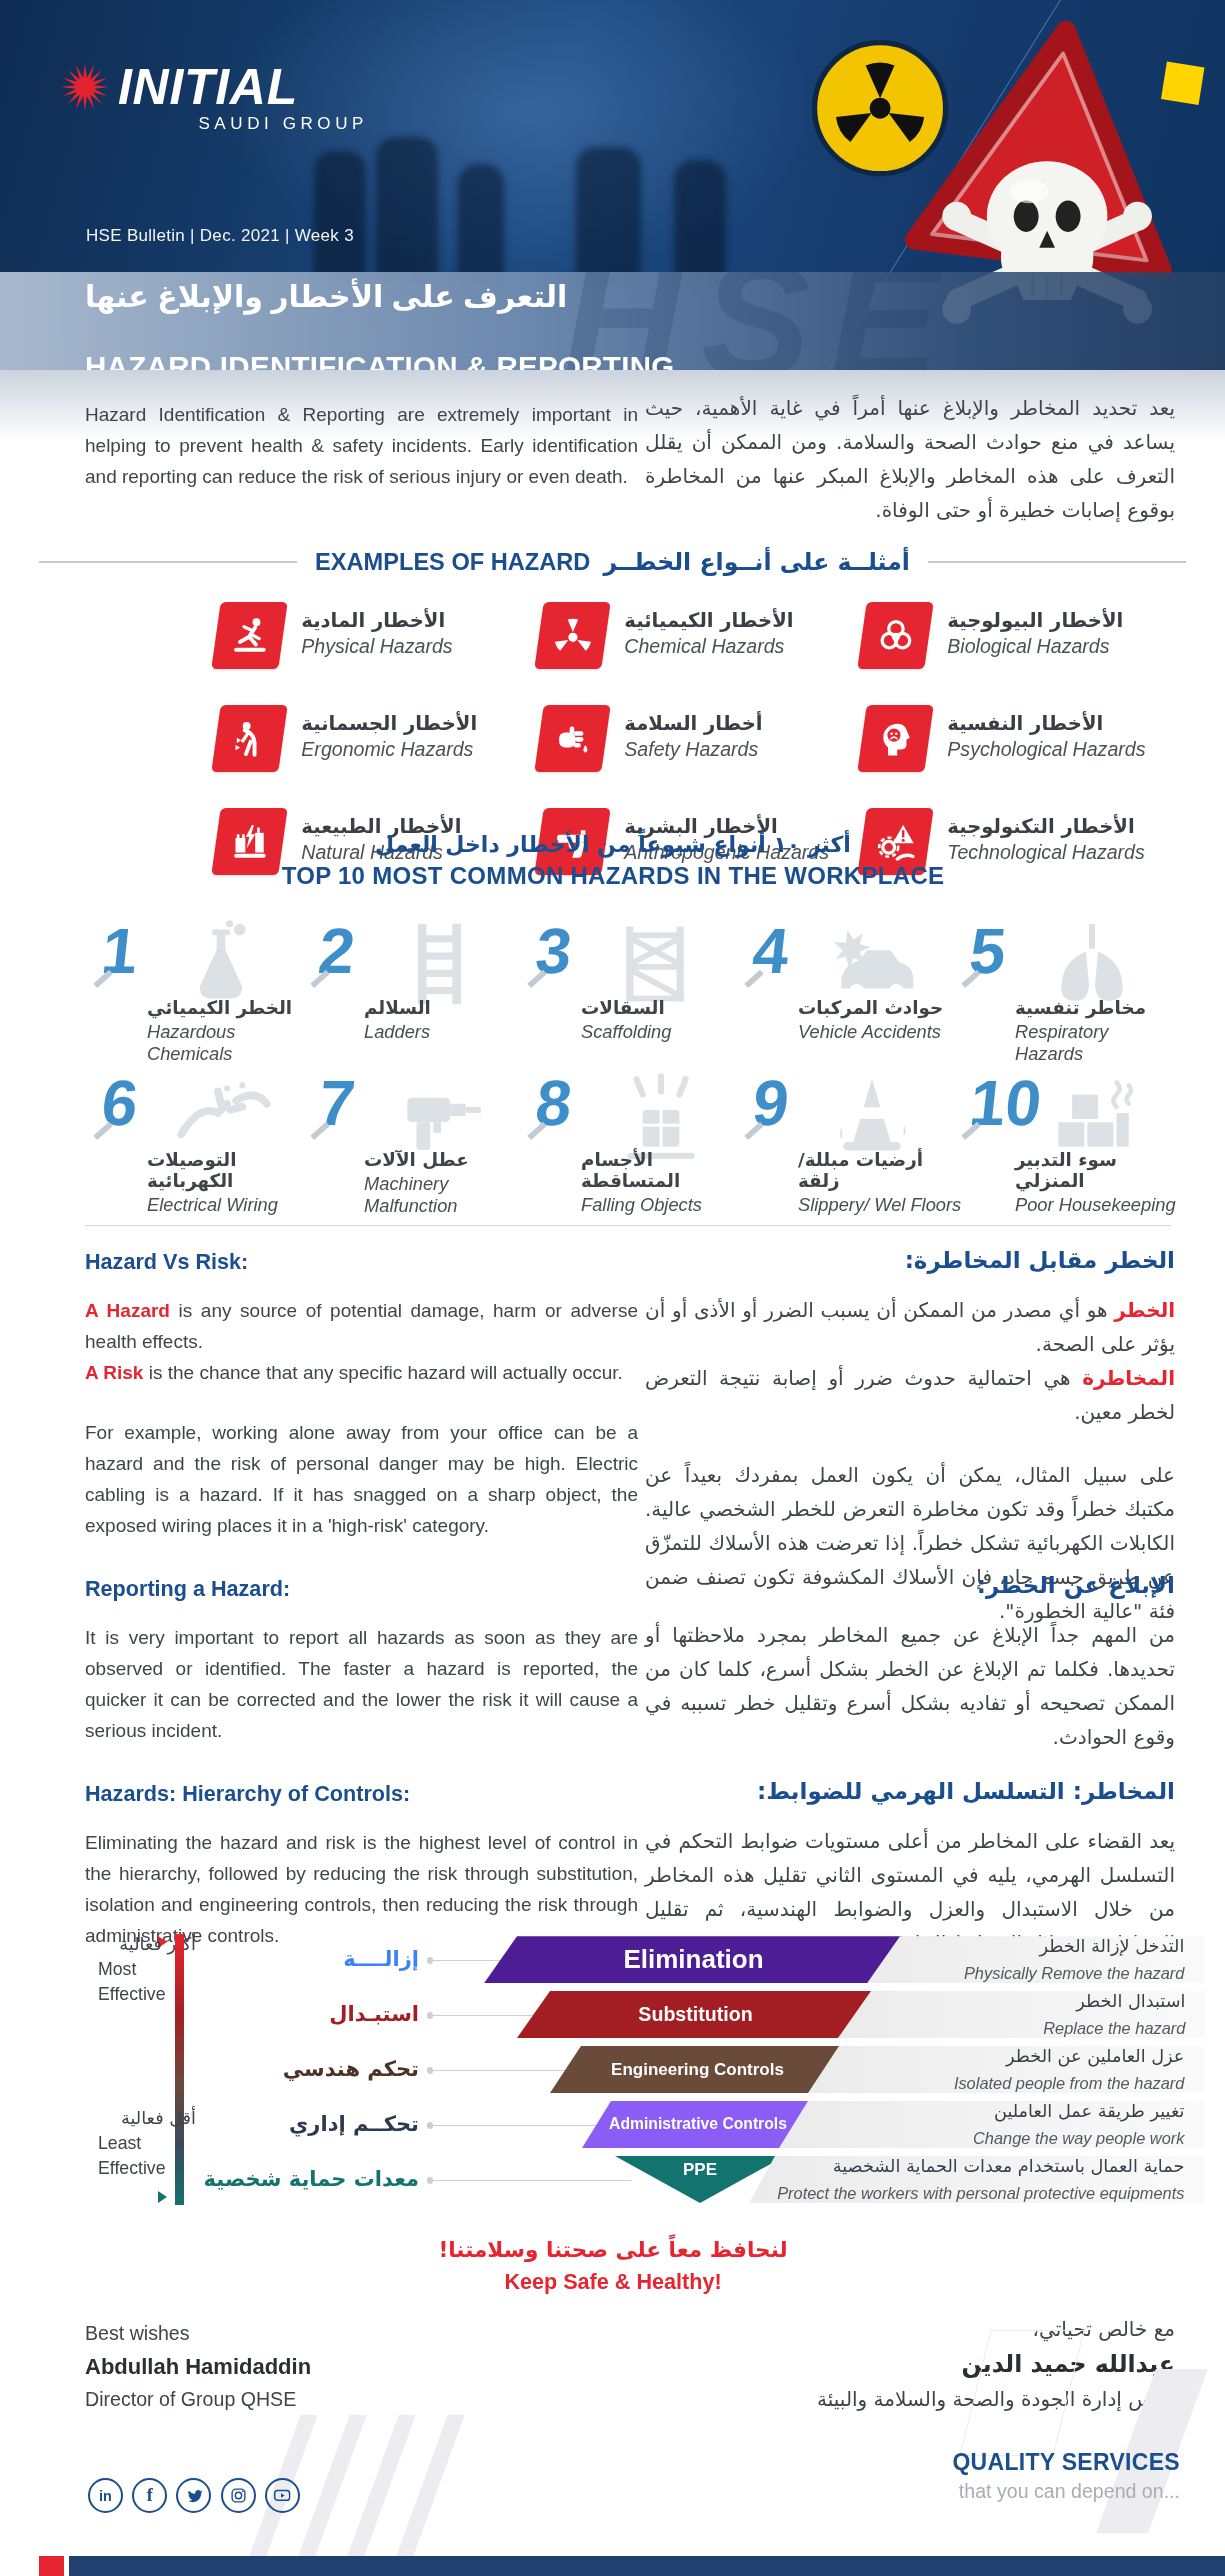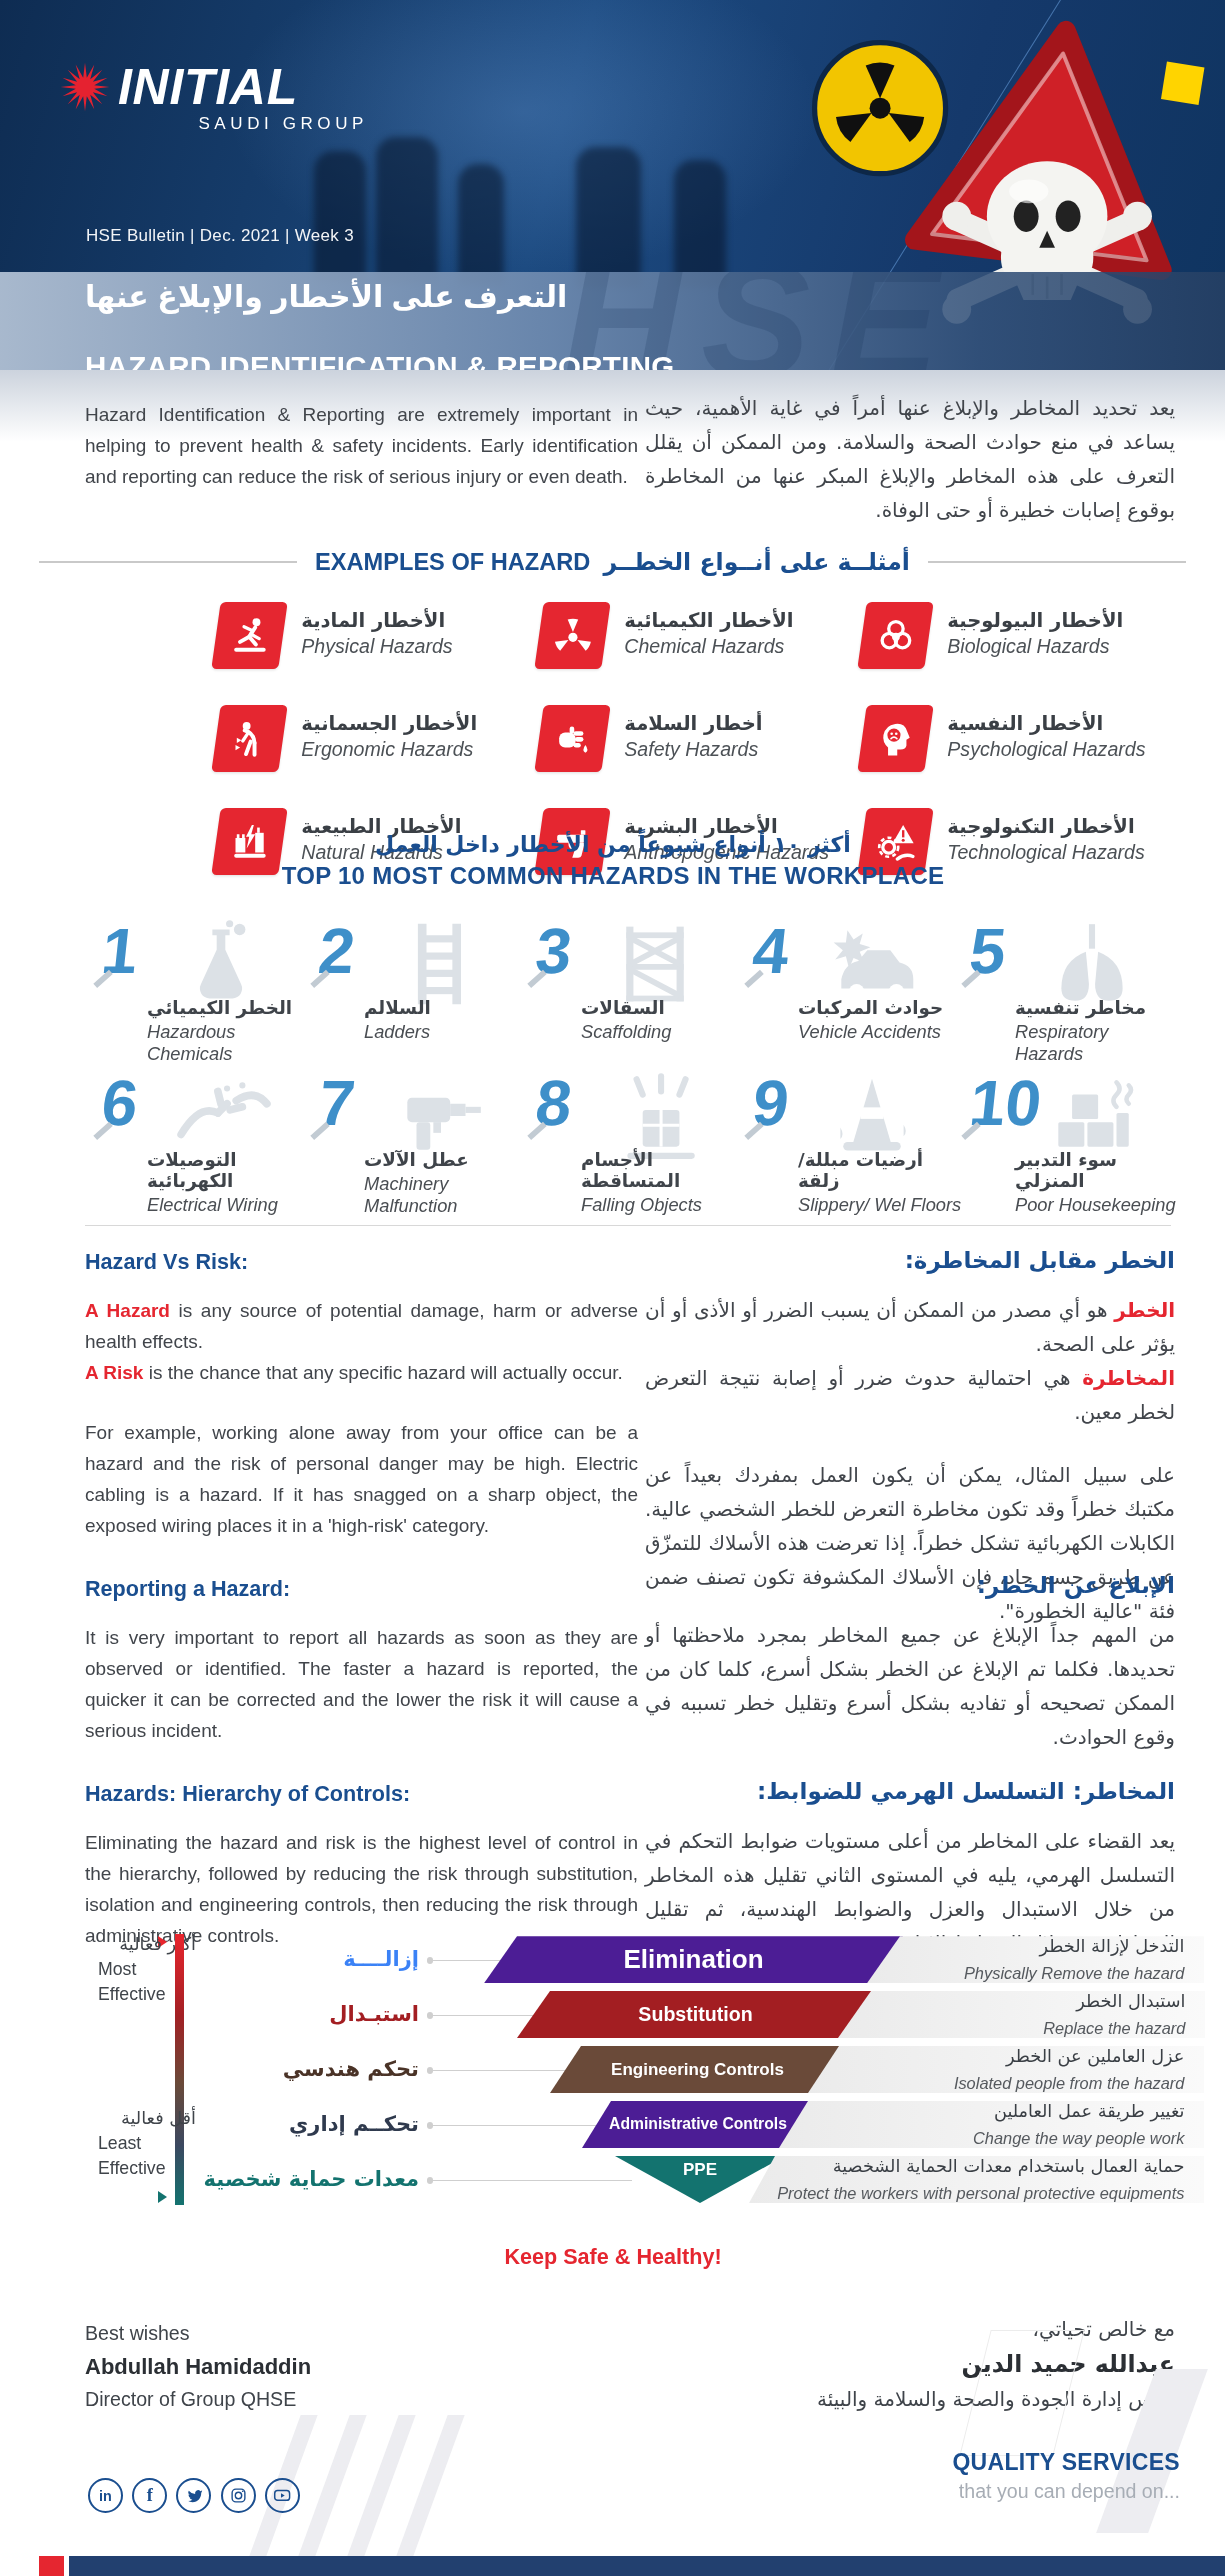--- a/index.html
+++ b/index.html
@@ -588,36 +588,37 @@
     <div class="f-label c2" style="top:126px;">تحكم هندسي</div>
     <div class="lead-line" style="left:432px;top:139px;width:134px;"></div>
     <div class="seg" style="left:550px;top:115px;width:295px;background:#6a4a39;font-size:17px;line-height:19.6px;clip-path:polygon(31px 0,100% 0,calc(100% - 31px) 100%,0 100%);">Engineering Controls</div>
     <div class="band" style="left:808px;top:115px;width:396px;clip-path:polygon(31px 0,100% 0,100% 100%,0 100%);">
       <div class="da">عزل العاملين عن الخطر</div>
       <div class="de">Isolated people from the hazard</div>
     </div>
 
     <div class="f-label c3" style="top:181px;">تحكــم إداري</div>
     <div class="lead-line" style="left:432px;top:194px;width:167px;"></div>
-    <div class="seg" style="left:582px;top:170px;width:232px;background:#4c1d95;font-size:15.7px;line-height:18.3px;clip-path:polygon(29px 0,100% 0,calc(100% - 29px) 100%,0 100%);">Administrative Controls</div>
+    <div class="seg" style="left:582px;top:170px;width:232px;background:#8b5cf6;font-size:15.7px;line-height:18.3px;clip-path:polygon(29px 0,100% 0,calc(100% - 29px) 100%,0 100%);">Administrative Controls</div>
     <div class="band" style="left:779px;top:170px;width:425px;clip-path:polygon(29px 0,100% 0,100% 100%,0 100%);">
       <div class="da">تغيير طريقة عمل العاملين</div>
       <div class="de">Change the way people work</div>
     </div>
 
     <div class="f-label c4" style="top:236px;">معدات حماية شخصية</div>
     <div class="lead-line" style="left:432px;top:249px;width:200px;"></div>
     <div class="seg" style="left:615px;top:225px;width:170px;background:#13736f;font-size:17px;align-items:flex-start;padding-top:3.9px;box-sizing:border-box;clip-path:polygon(0 0,100% 0,50% 100%);">PPE</div>
     <div class="band" style="left:749px;top:225px;width:455px;clip-path:polygon(26px 0,100% 0,100% 100%,0 100%);">
       <div class="da">حماية العمال باستخدام معدات الحماية الشخصية</div>
       <div class="de">Protect the workers with personal protective equipments</div>
     </div>
   </div>
 
   <div class="closing">
+    <div class="a">لنحافظ معاً على صحتنا وسلامتنا!</div>
     <div class="e">Keep Safe &amp; Healthy!</div>
   </div>
 
   <div class="sig-en">
     <div>Best wishes</div>
     <div class="nm">Abdullah Hamidaddin</div>
     <div>Director of Group QHSE</div>
   </div>
   <div class="sig-ar">
     <div>مع خالص تحياتي،</div>

